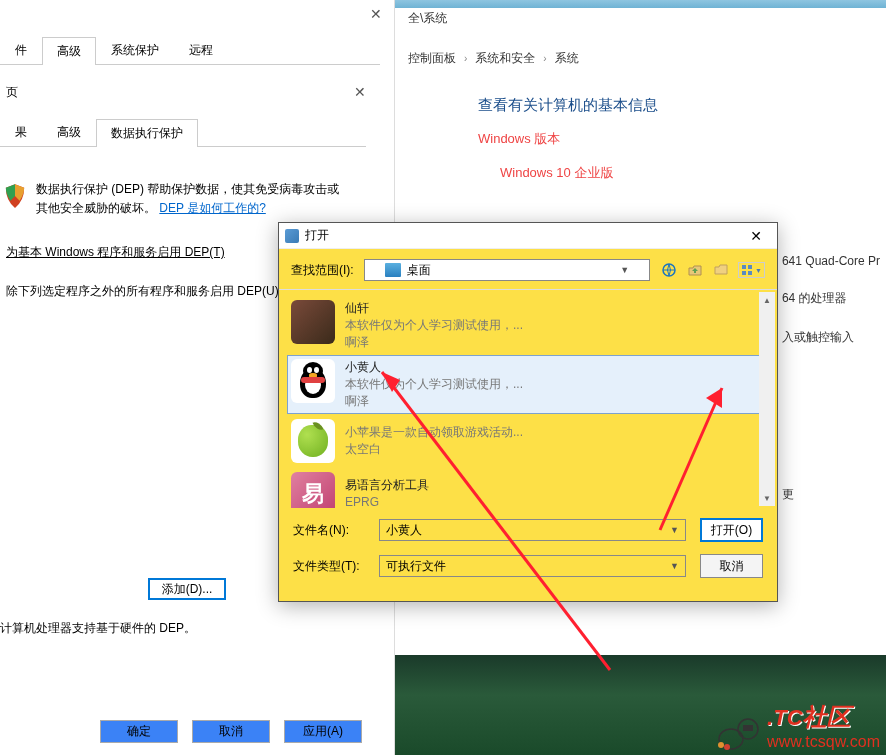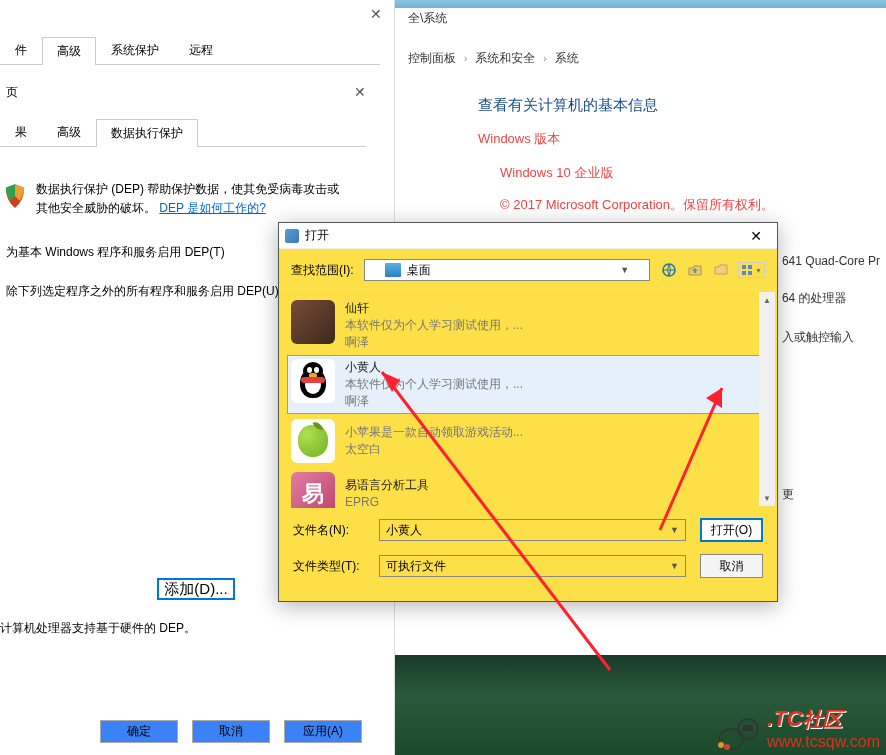--- a/index.html
+++ b/index.html
@@ -33,23 +33,23 @@
 .sub-hdr { position: absolute; top: 84px; left: 6px; font-size: 12px; }
 .close-sub { position: absolute; top: 84px; left: 354px; cursor: pointer; font-size: 14px; color: #555;}
 
 .tabs2 { position: absolute; top: 118px; left: 0; display: flex; border-bottom: 1px solid #ccc; width: 366px; }
 
 .dep-desc { position: absolute; top: 180px; left: 36px; width: 310px; font-size: 12px; line-height: 1.6; }
 .dep-link { color: #0066cc; text-decoration: underline; cursor: pointer; }
 .shield { position: absolute; top: 184px; left: 4px; width: 22px; height: 26px; }
 
 .radio-opt { position: absolute; left: 0; font-size: 12px; display: flex; gap: 6px; align-items: center; }
-.radio1 { top: 244px; }
+.radio1 { top: 244px; text-decoration: underline; }
 .radio2 { top: 283px; }
-.add-btn { position: absolute; top: 578px; left: 157px; width: 78px; height: 22px; border: 2px solid #0078d7; background: #fff; font-size: 15px; cursor: pointer; }
+.add-btn { position: absolute; top: 578px; left: 148px; width: 78px; height: 22px; border: 2px solid #0078d7; background: #fff; font-size: 12px; cursor: pointer; }
 .dep-note { position: absolute; top: 620px; left: 0; font-size: 12px; }
 
 .bottom-buttons { position: absolute; bottom: 12px; left: 100px; display: flex; gap: 14px; }
 .btn { width: 78px; height: 23px; border: 1px solid #aaa; background: #3b82f6; font-size: 12px; cursor: pointer; }
 
 
 .dialog { position: absolute; left: 278px; top: 222px; width: 500px; height: 380px; background: #fde047; border: 1px solid #555; box-shadow: 0 4px 20px rgba(0,0,0,0.3); z-index: 100; }
 .dlg-title { height: 26px; display: flex; align-items: center; padding: 0 6px; font-size: 12px; background: #fff; border-bottom: 1px solid #eee; }
 .dlg-title-icon { width: 14px; height: 14px; margin-right: 6px; background: linear-gradient(135deg,#5a9bd5,#3a7bb5); border-radius: 2px; }
 .dlg-close { margin-left: auto; width: 30px; text-align: center; cursor: pointer; font-size: 14px; }
@@ -125,21 +125,20 @@
   <span>控制面板</span>
   <span class="sep">›</span>
   <span>系统和安全</span>
   <span class="sep">›</span>
   <span>系统</span>
 </div>
 <div class="info-title">查看有关计算机的基本信息</div>
 <div class="info-section">
   <div class="info-line">Windows 版本</div>
   <div class="info-indent">Windows 10 企业版</div>
-  <div class="info-indent">© 2017 Microsoft Corporation。保留所有权利。</div>
 </div>
 <div class="spec-right">
   <div class="spec-line">641 Quad-Core Pr</div>
   <div class="spec-line">64 的处理器</div>
   <div class="spec-line">入或触控输入</div>
   <div class="spec-line" style="margin-top:140px;">更</div>
 </div>
 <div class="wallpaper"></div>
 
 <div class="bg-window bg-left">
@@ -304,16 +303,16 @@
 
 <div class="watermark">
   <svg class="wm-icon" viewBox="0 0 50 40">
     <ellipse cx="18" cy="28" rx="12" ry="10" fill="none" stroke="#333" stroke-width="1.5"></ellipse>
     <circle cx="35" cy="18" r="10" fill="none" stroke="#333" stroke-width="1.5"></circle>
     <rect x="30" y="14" width="10" height="6" fill="#333"></rect>
     <circle cx="8" cy="34" r="3" fill="#e09030"></circle>
     <circle cx="14" cy="36" r="3" fill="#d04030"></circle>
   </svg>
   <div>
-    <div><span class="wm-text">.TC</span><span class="wm-text" style="font-size:20px;">社区</span></div>
+    <div><span class="wm-text">.TC</span><span class="wm-text" style="font-size:24px;">社区</span></div>
     <div class="wm-url">www.tcsqw.com</div>
   </div>
 </div>
 
 </body></html>

